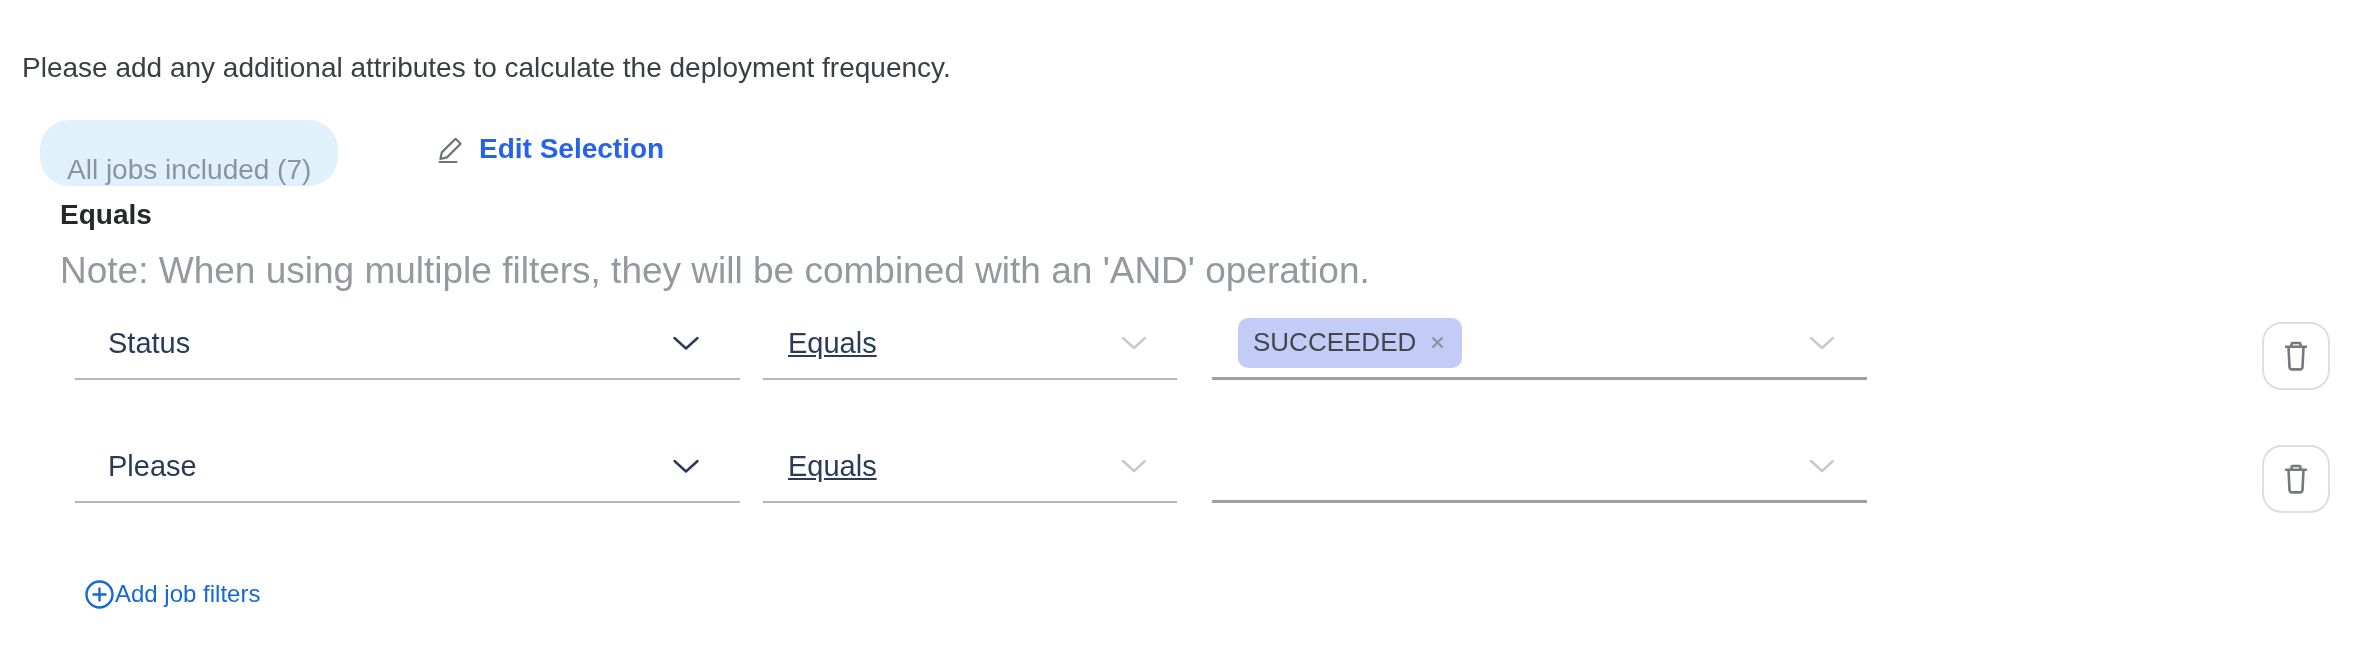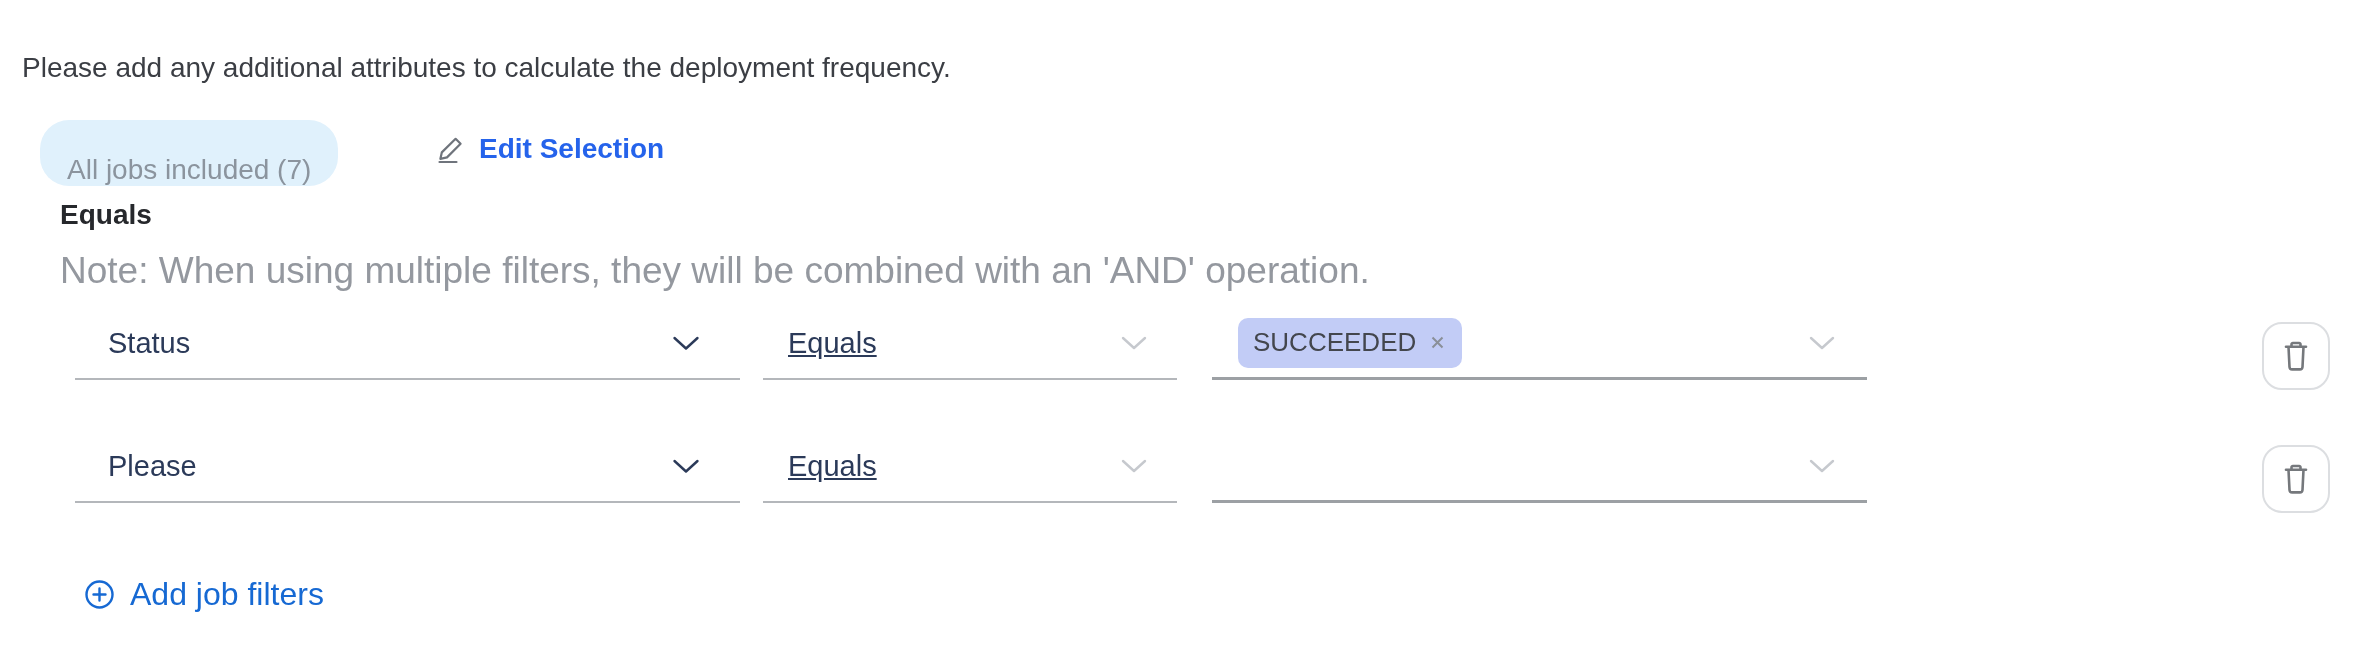--- a/index.html
+++ b/index.html
@@ -93,22 +93,22 @@
     position:absolute;left:2262px;width:68px;height:68px;
     border:2px solid var(--c-btn-border);border-radius:20px;
     background:#fff;display:flex;align-items:center;justify-content:center;
     cursor:pointer;color:var(--c-icon-gray);
   }
   .trash-btn.row-0{top:322px;}
   .trash-btn.row-1{top:445px;}
 
   .add-link{
     position:absolute;left:84px;top:575px;height:38px;
-    display:inline-flex;align-items:center;gap:15px;
-    font-size:32px;color:var(--c-add-blue);
+    display:inline-flex;align-items:center;
+    font-size:24px;color:var(--c-add-blue);
     cursor:pointer;text-decoration:none;white-space:nowrap;
   }
   .add-link .icon{display:inline-flex;color:var(--c-add-blue);}
   svg{display:block;}
 </style>
 </head>
 <body>
 
 <div class="screen">
 

